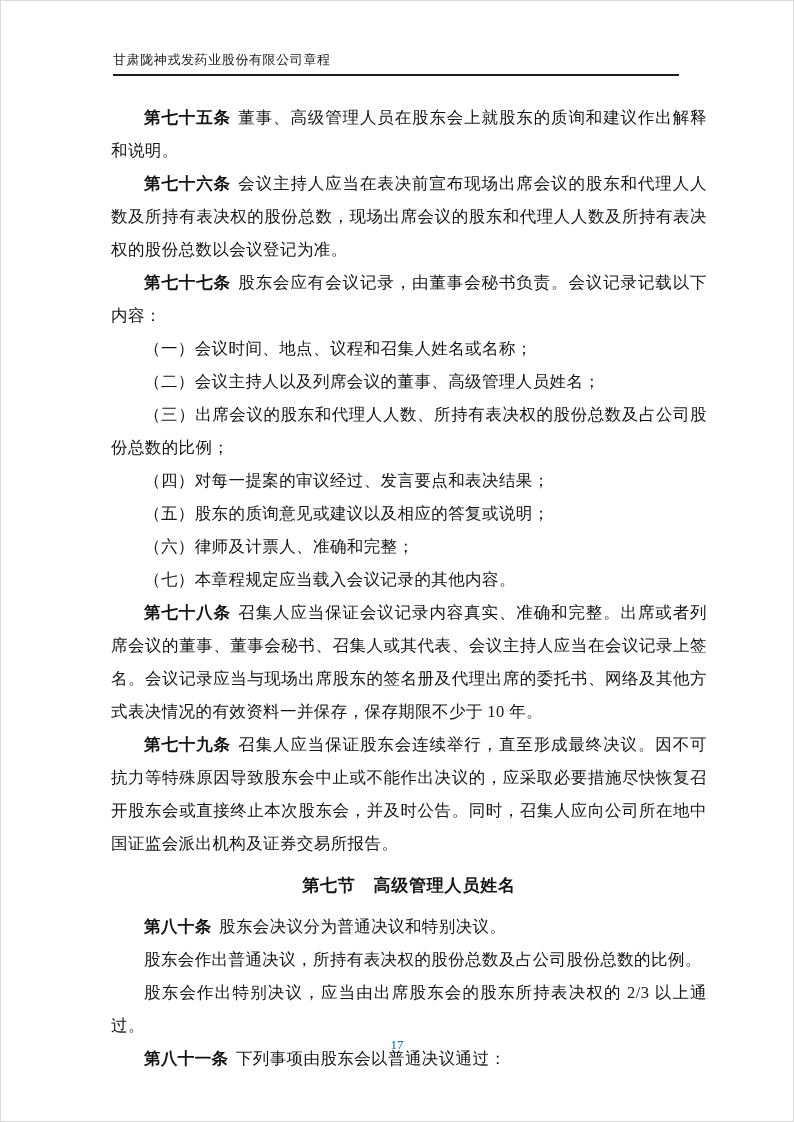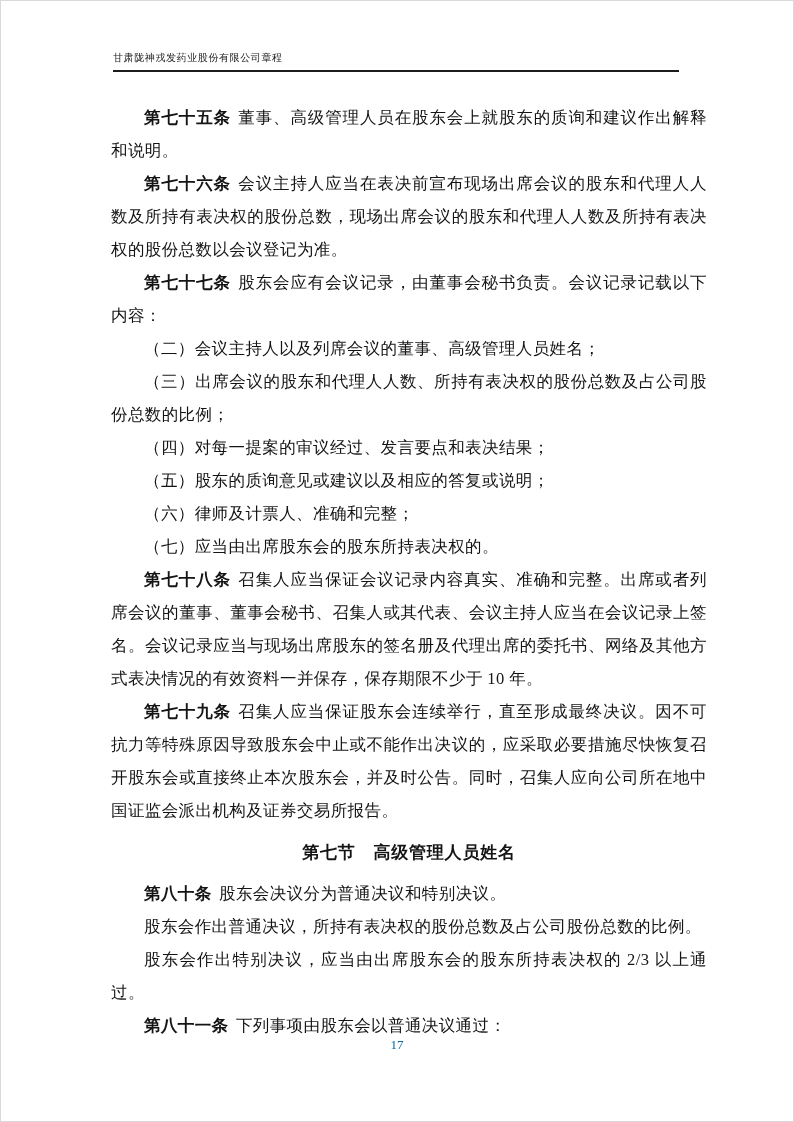--- a/index.html
+++ b/index.html
@@ -16,21 +16,21 @@
     border: 1px solid #d9d9d9;
     overflow: hidden;
   }
   .page-header {
     position: absolute;
     left: 112px;
     top: 50px;
     width: 566px;
     padding-bottom: 5px;
     border-bottom: 2px solid #1c1c1c;
-    font-size: 10px;
+    font-size: 13px;
     letter-spacing: 0.6px;
     color: #1c1c1c;
   }
   .page-body {
     position: absolute;
     left: 102px;
     top: 100px;
     width: 596px;
     font-size: 16.5px;
     line-height: 33px;
@@ -76,32 +76,33 @@
   </div>
 
   <div class="page-body">
 
     <p class="para"><span class="article-label">第七十五条</span><span>董事、高级管理人员在股东会上就股东的质询和建议作出解释和说明。</span></p>
 
     <p class="para"><span class="article-label">第七十六条</span><span>会议主持人应当在表决前宣布现场出席会议的股东和代理人人数及所持有表决权的股份总数，现场出席会议的股东和代理人人数及所持有表决权的股份总数以会议登记为准。</span></p>
 
     <p class="para"><span class="article-label">第七十七条</span><span>股东会应有会议记录，由董事会秘书负责。会议记录记载以下内容：</span></p>
 
+    <p class="para"><span>（一）会议时间、地点、议程和召集人姓名或名称；</span></p>
 
     <p class="para"><span>（二）会议主持人以及列席会议的董事、高级管理人员姓名；</span></p>
 
     <p class="para"><span>（三）出席会议的股东和代理人人数、所持有表决权的股份总数及占公司股份总数的比例；</span></p>
 
     <p class="para"><span>（四）对每一提案的审议经过、发言要点和表决结果；</span></p>
 
     <p class="para"><span>（五）股东的质询意见或建议以及相应的答复或说明；</span></p>
 
     <p class="para"><span>（六）律师及计票人、准确和完整；</span></p>
 
-    <p class="para"><span>（七）应当由出席股东会的股东所持表决权的。</span></p>
+    <p class="para"><span>（七）本章程规定应当载入会议记录的其他内容。</span></p>
 
     <p class="para"><span class="article-label">第七十八条</span><span>召集人应当保证会议记录内容真实、准确和完整。出席或者列席会议的董事、董事会秘书、召集人或其代表、会议主持人应当在会议记录上签名。会议记录应当与现场出席股东的签名册及代理出席的委托书、网络及其他方式表决情况的有效资料一并保存，保存期限不少于 10 年。</span></p>
 
     <p class="para"><span class="article-label">第七十九条</span><span>召集人应当保证股东会连续举行，直至形成最终决议。因不可抗力等特殊原因导致股东会中止或不能作出决议的，应采取必要措施尽快恢复召开股东会或直接终止本次股东会，并及时公告。同时，召集人应向公司所在地中国证监会派出机构及证券交易所报告。</span></p>
 
     <h2 class="section-heading">第七节　高级管理人员姓名</h2>
 
     <p class="para"><span class="article-label">第八十条</span><span>股东会决议分为普通决议和特别决议。</span></p>
 
     <p class="para"><span>股东会作出普通决议，所持有表决权的股份总数及占公司股份总数的比例。</span></p>

